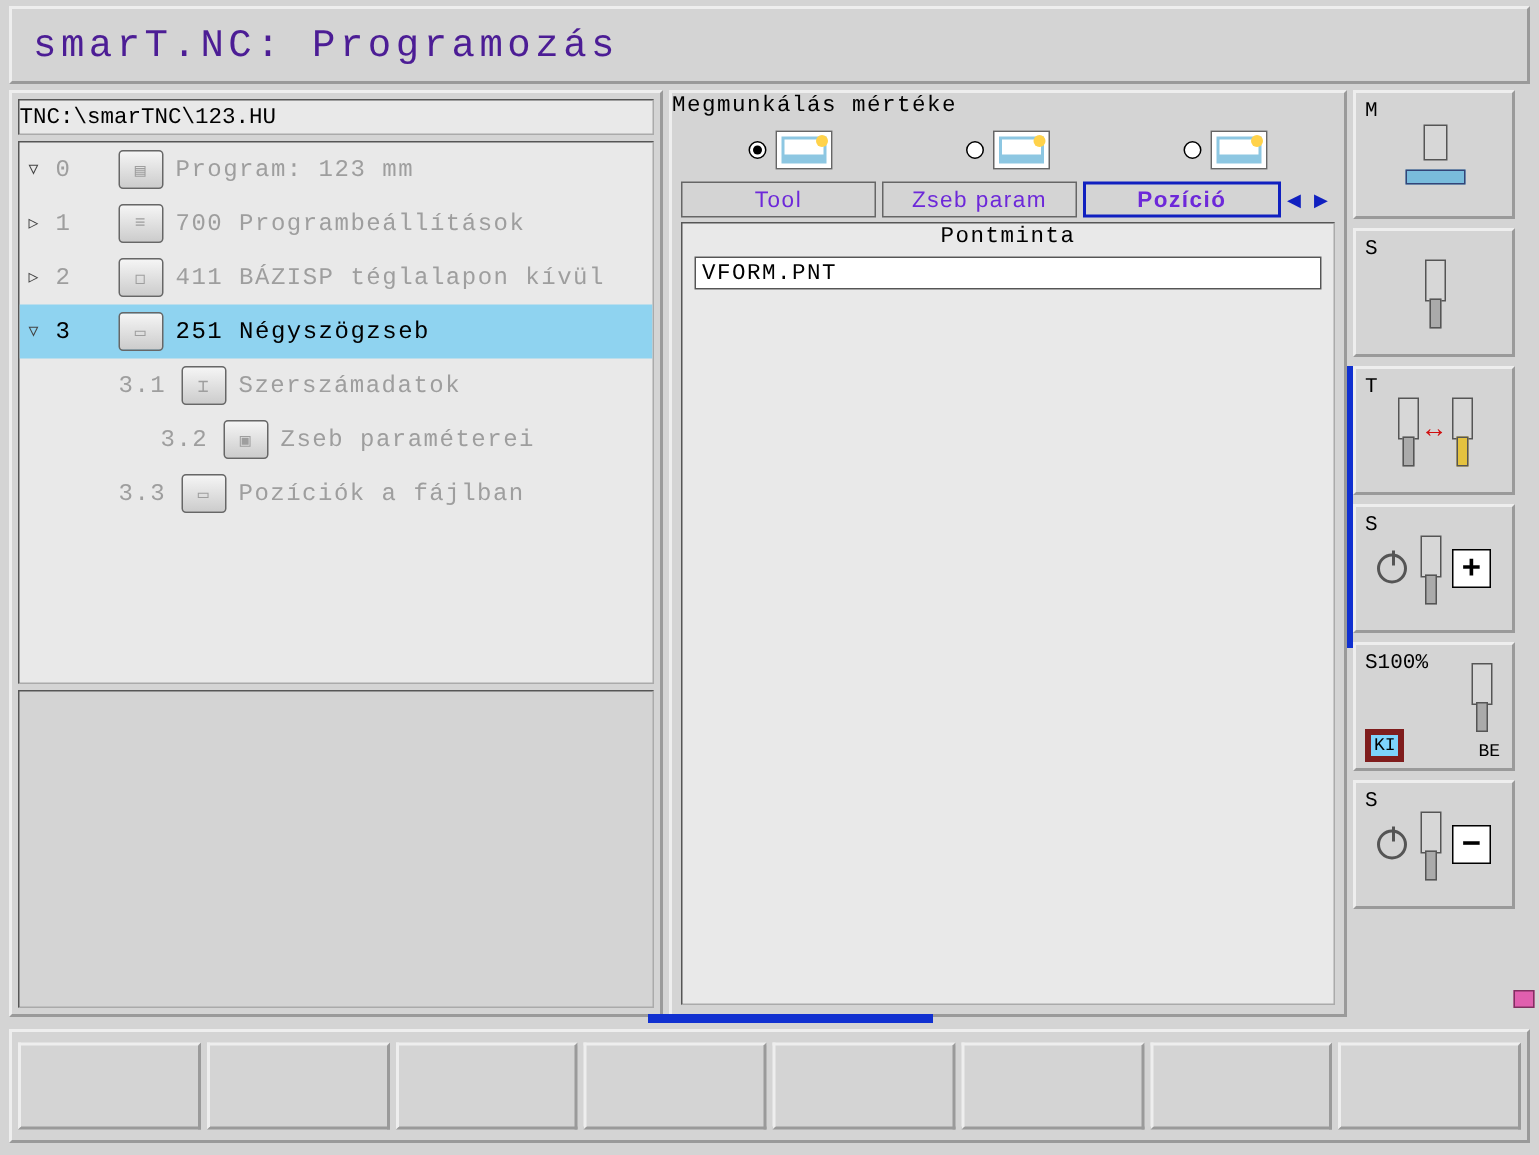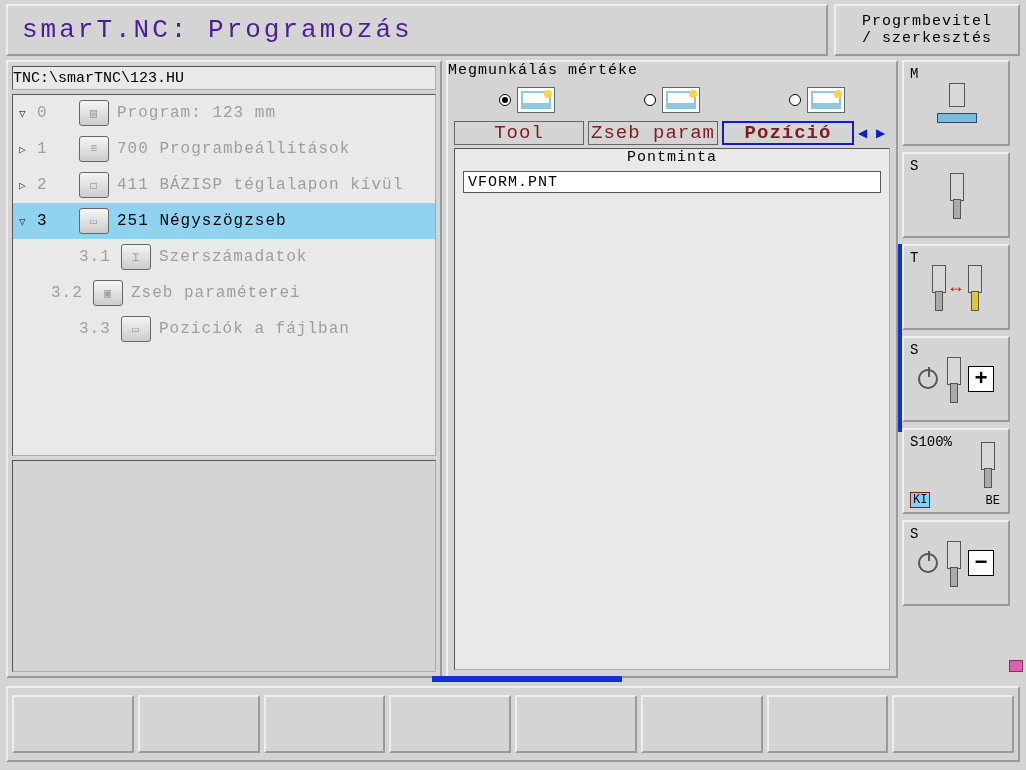--- a/index.html
+++ b/index.html
@@ -72,21 +72,21 @@
   #detail-head { height: 20px; text-align: left; font-family: "Courier New", monospace; font-size: 15px; letter-spacing: 1px; }
   #radio-row { height: 36px; display: flex; align-items: center; justify-content: space-around; padding: 0 6px; }
   .radio-item { display: flex; align-items: center; gap: 6px; }
   .radio { width: 12px; height: 12px; border: 1px solid #000; border-radius: 50%; background: #fff; display:flex; align-items:center; justify-content:center; }
   .radio.on::after { content:""; width:6px; height:6px; background:#000; border-radius:50%; }
   .strategy-icon { width: 38px; height: 26px; border: 1px solid #666; background: #fff; position: relative; overflow:hidden; }
   .strategy-icon::before { content:""; position:absolute; inset:3px; border:2px solid #8dc7e2; border-bottom-width:6px; }
   .strategy-icon::after { content:""; position:absolute; right:2px; top:2px; width:8px; height:8px; background:#ffd24a; border-radius:50%; }
 
   #tabs { height: 30px; display: flex; align-items: center; padding: 0 6px; gap: 4px; }
-  .tab { flex: 1; height: 24px; display:flex; align-items:center; justify-content:center; font-family: Liberation Mono, monospace; font-size: 19px; letter-spacing: 1px; border: 1px solid #666; background:#d4d4d4; color:#7f1d1d; }
+  .tab { flex: 1; height: 24px; display:flex; align-items:center; justify-content:center; font-family: Liberation Sans, sans-serif; font-size: 15px; letter-spacing: 1px; border: 1px solid #666; background:#d4d4d4; color:#6d28d9; }
   .tab.active { border: 2px solid #1020c0; font-weight:700; }
   .arrow { width:14px; color:#1020c0; font-size:12px; }
 
   #detail-body { flex:1; margin: 0 6px 6px 6px; border: 1px inset #aaa; background:#e9e9e9; }
   #detail-body-title { height:22px; text-align:center; font-family:"Courier New", monospace; font-size:15px; letter-spacing:1px; }
   #pattern-field {
     margin: 0 8px; height:22px;
     background:#fff; border:1px solid #555;
     font-family:"Courier New", monospace; font-size:15px; letter-spacing:1px;
     padding-left:4px; display:flex; align-items:center;
@@ -108,39 +108,35 @@
   .tool-icon::before { content:""; position:absolute; left:3px; top:0; width:12px; height:26px; background:#d7d7d7; border:1px solid #555; }
   .tool-icon::after { content:""; position:absolute; left:6px; top:26px; width:6px; height:18px; background:#aaa; border:1px solid #555; }
   .tool-icon.y::after { background:#e4c23e; }
   .machine-icon { width:54px; height:40px; position:relative; }
   .machine-icon::before { content:""; position:absolute; left:8px; bottom:0; width:38px; height:8px; background:#79bcdc; border:1px solid #347; }
   .machine-icon::after { content:""; position:absolute; left:20px; top:0; width:14px; height:22px; background:#d7d7d7; border:1px solid #555; }
   .dial-icon { width:20px; height:20px; border:2px solid #555; border-radius:50%; position:relative; background:#d4d4d4; }
   .dial-icon::after { content:""; position:absolute; left:8px; top:-4px; width:2px; height:10px; background:#555; }
   .plus-box, .minus-box { width:26px; height:26px; border:1px solid #000; background:#fff; display:flex; align-items:center; justify-content:center; font-size:22px; font-weight:700; }
   .pill { padding:0 2px; font-size:12px; letter-spacing:0; display:inline-block; }
-  .pill.ki { background:#7dd3fc; border:1px solid #7f1d1d; }
+  .pill.ki { background:#7dd3fc; border:4px solid #7f1d1d; }
   .pill.be { border:none; }
 
   
   #bottom-keys { position:absolute; left:6px; top:686px; width:1014px; height:76px; border:2px outset #eee; background:#d4d4d4; display:flex; align-items:center; padding:4px; gap:4px; }
   .bkey { flex:1; height:58px; border:2px outset #eee; background:#d4d4d4; }
 
   #blue-cursor { position:absolute; left:432px; top:676px; width:190px; height:6px; background:#1030d0; }
   #pink-dot { position:absolute; right:3px; bottom:98px; width:14px; height:12px; background:#e05fae; border:1px solid #803060; }
 </style>
 </head>
 <body>
 
 <div id="header">
   <div id="title-box">smarT.NC: Programozás</div>
-  <div id="mode-box">
-    <span>Progrmbevitel</span>
-    <span>/ szerkesztés</span>
-  </div>
 </div>
 
 <div id="main">
 
   <div id="tree-col">
     <div id="tree-path">TNC:\smarTNC\123.HU</div>
     <div id="tree-area">
 
     <div class="tree-row" style="padding-left: 6px;">
           <span class="tri">▽</span>
@@ -165,21 +161,21 @@
           <span class="num">3</span>
           <span class="tree-icon">▭</span>
           <span class="label">251 Négyszögzseb</span>
         </div>
         <div class="tree-row" style="padding-left: 48px;">
           <span class="tri"></span>
           <span class="num">3.1</span>
           <span class="tree-icon">⌶</span>
           <span class="label">Szerszámadatok</span>
         </div>
-        <div class="tree-row" style="padding-left: 20px;">
+        <div class="tree-row" style="padding-left: 76px;">
           <span class="tri"></span>
           <span class="num">3.2</span>
           <span class="tree-icon">▣</span>
           <span class="label">Zseb paraméterei</span>
         </div>
         <div class="tree-row" style="padding-left: 48px;">
           <span class="tri"></span>
           <span class="num">3.3</span>
           <span class="tree-icon">▭</span>
           <span class="label">Pozíciók a fájlban</span>

